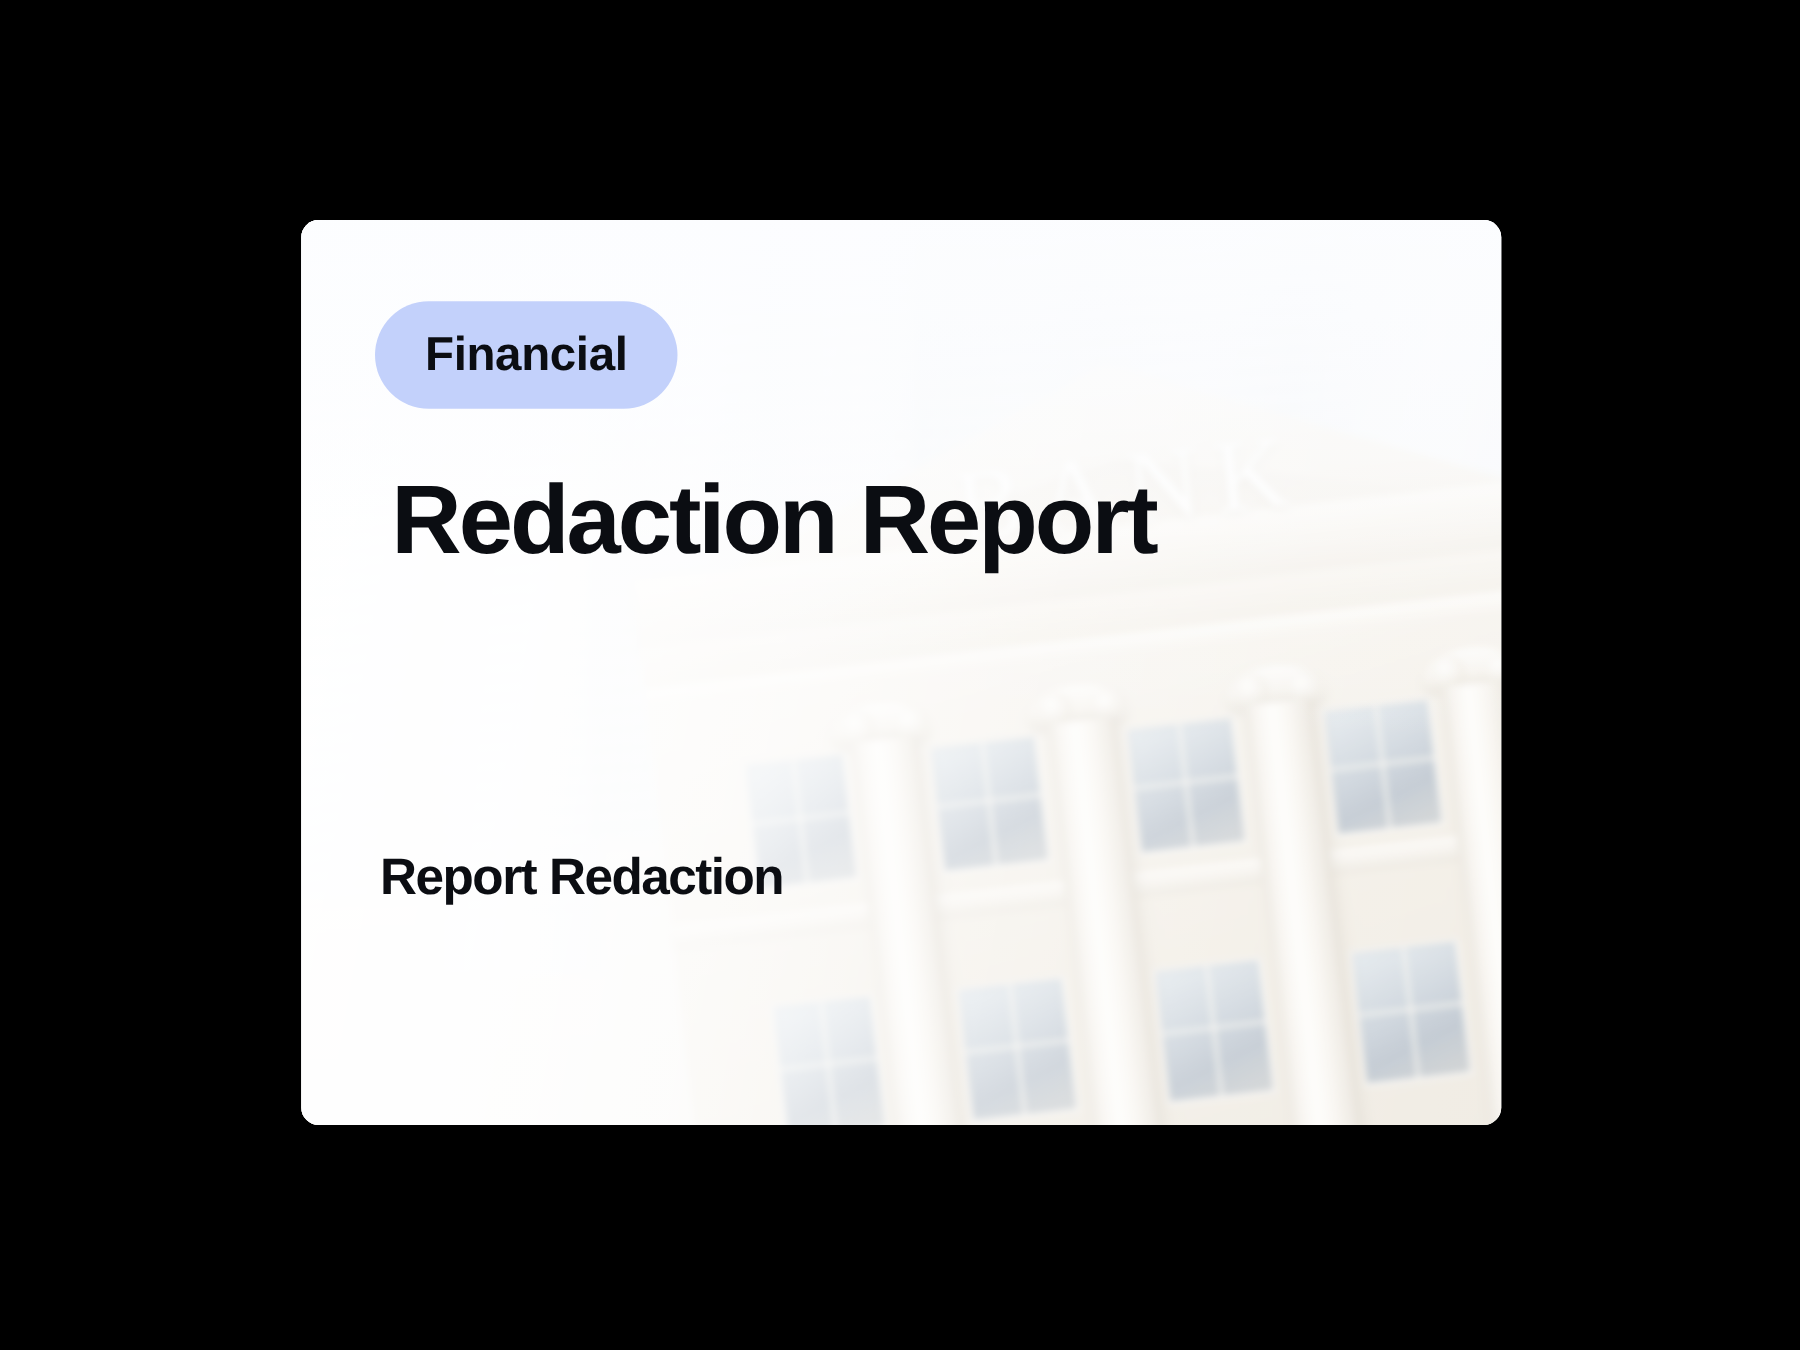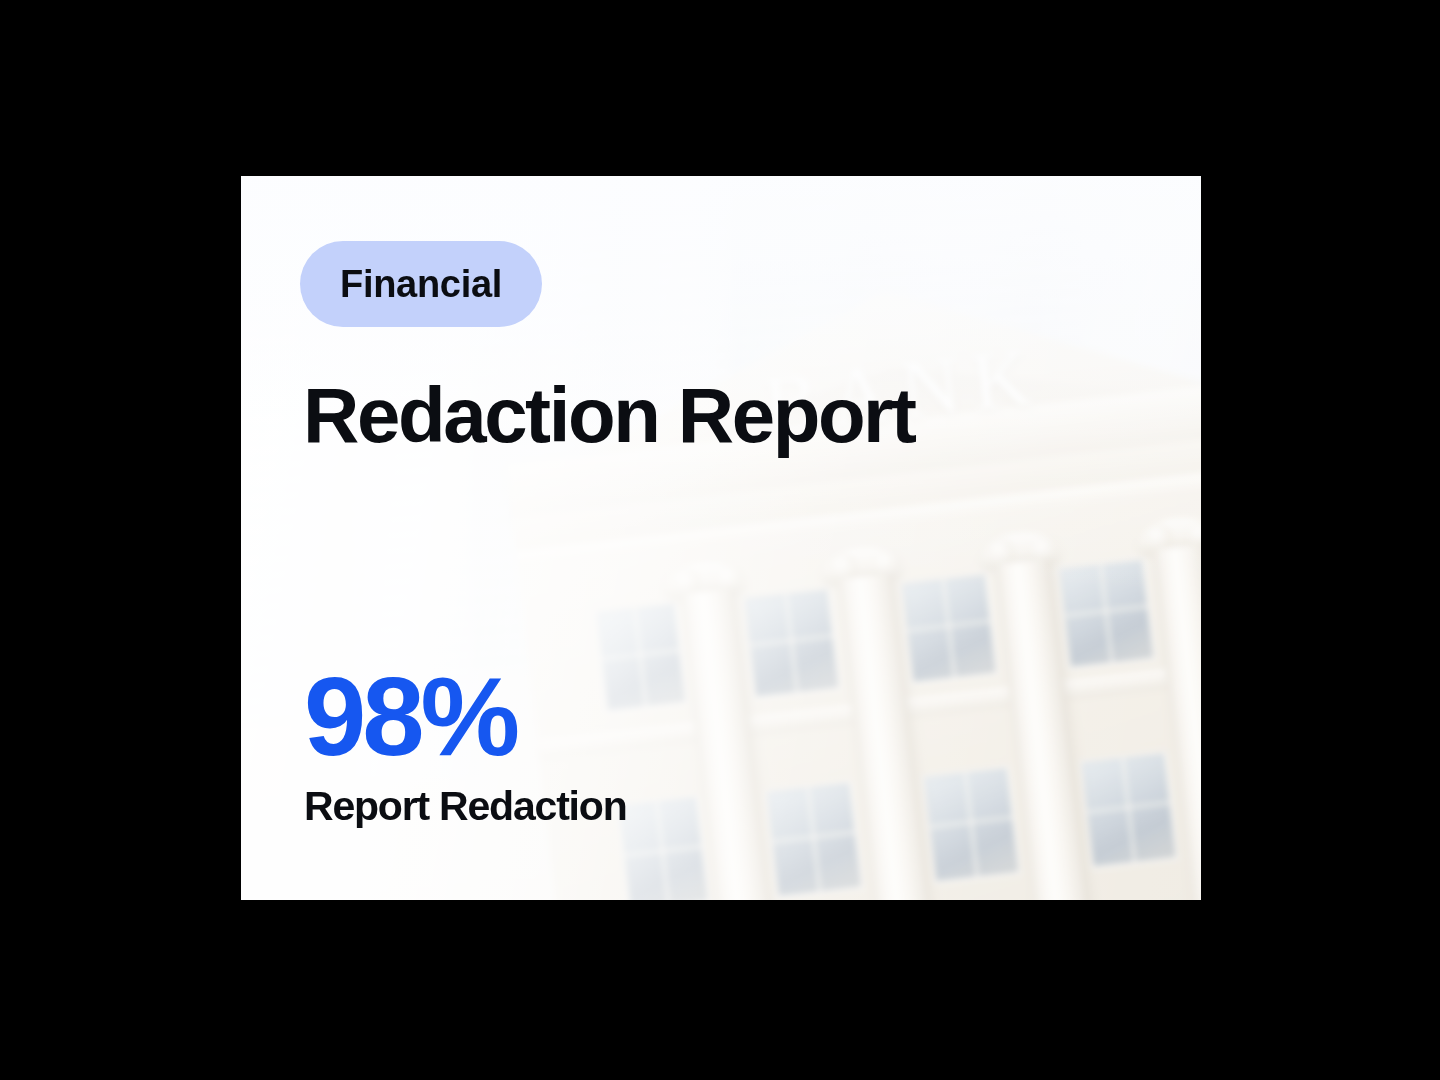--- a/index.html
+++ b/index.html
@@ -14,21 +14,21 @@
     position:relative;
     width:1440px; height:1080px;
     background:#000000;
   }
 
   
   #card {
     position:absolute;
     left:241px; top:176px;
     width:960px; height:724px;
-    border-radius:0;
+    border-radius:14px;
     overflow:hidden;
     background:#f7f9fb;
   }
 
   
   .photo {
     position:absolute; inset:0;
     overflow:hidden;
     filter:blur(3px) saturate(.72);
     transform:scale(1.04);
@@ -194,21 +194,21 @@
     height:86px; padding:0 40px;
     border-radius:999px;
     background:#c3d1fb;
     color:#0b0d12;
     font-size:38px; font-weight:700; letter-spacing:-.3px;
     white-space:nowrap;
   }
 
   #title {
     position:absolute;
-    left:62px; top:200px;
+    left:72px; top:200px;
     font-size:78px; font-weight:700; letter-spacing:-2.4px;
     line-height:1;
     color:#0b0d12;
     white-space:nowrap;
   }
 
   #stat-block { position:absolute; left:63px; top:488px; }
   #stat-value {
     font-size:112px; font-weight:700; letter-spacing:-4px;
     line-height:.94;
@@ -291,19 +291,18 @@
     <div class="wash-white"></div>
     <div class="wash-top"></div>
 
     <div class="content">
 
       <div id="badge">Financial</div>
 
       <h1 id="title">Redaction Report</h1>
 
       <div id="stat-block">
-        <div id="stat-value">98%</div>
         <div id="stat-label">Report Redaction</div>
       </div>
 
     </div>
   </div>
 </div>
 
 </body></html>

